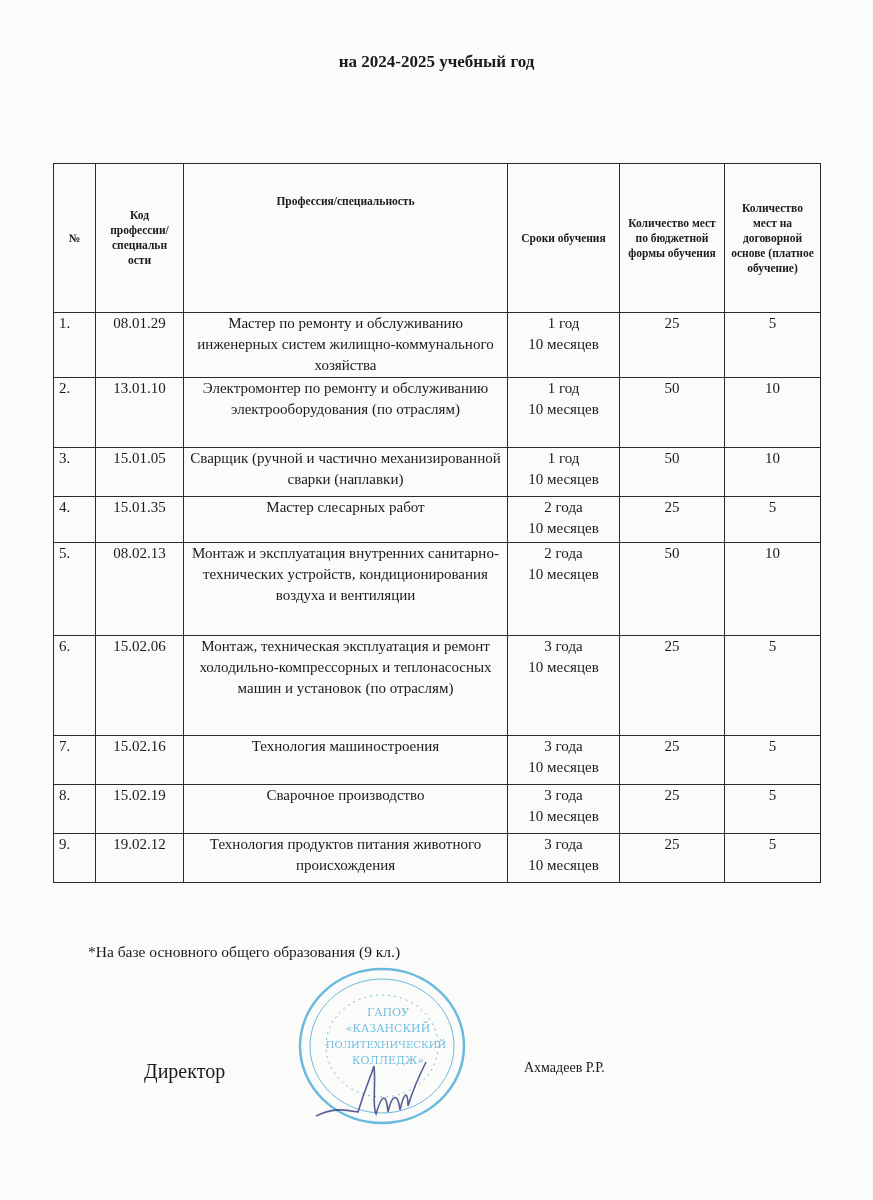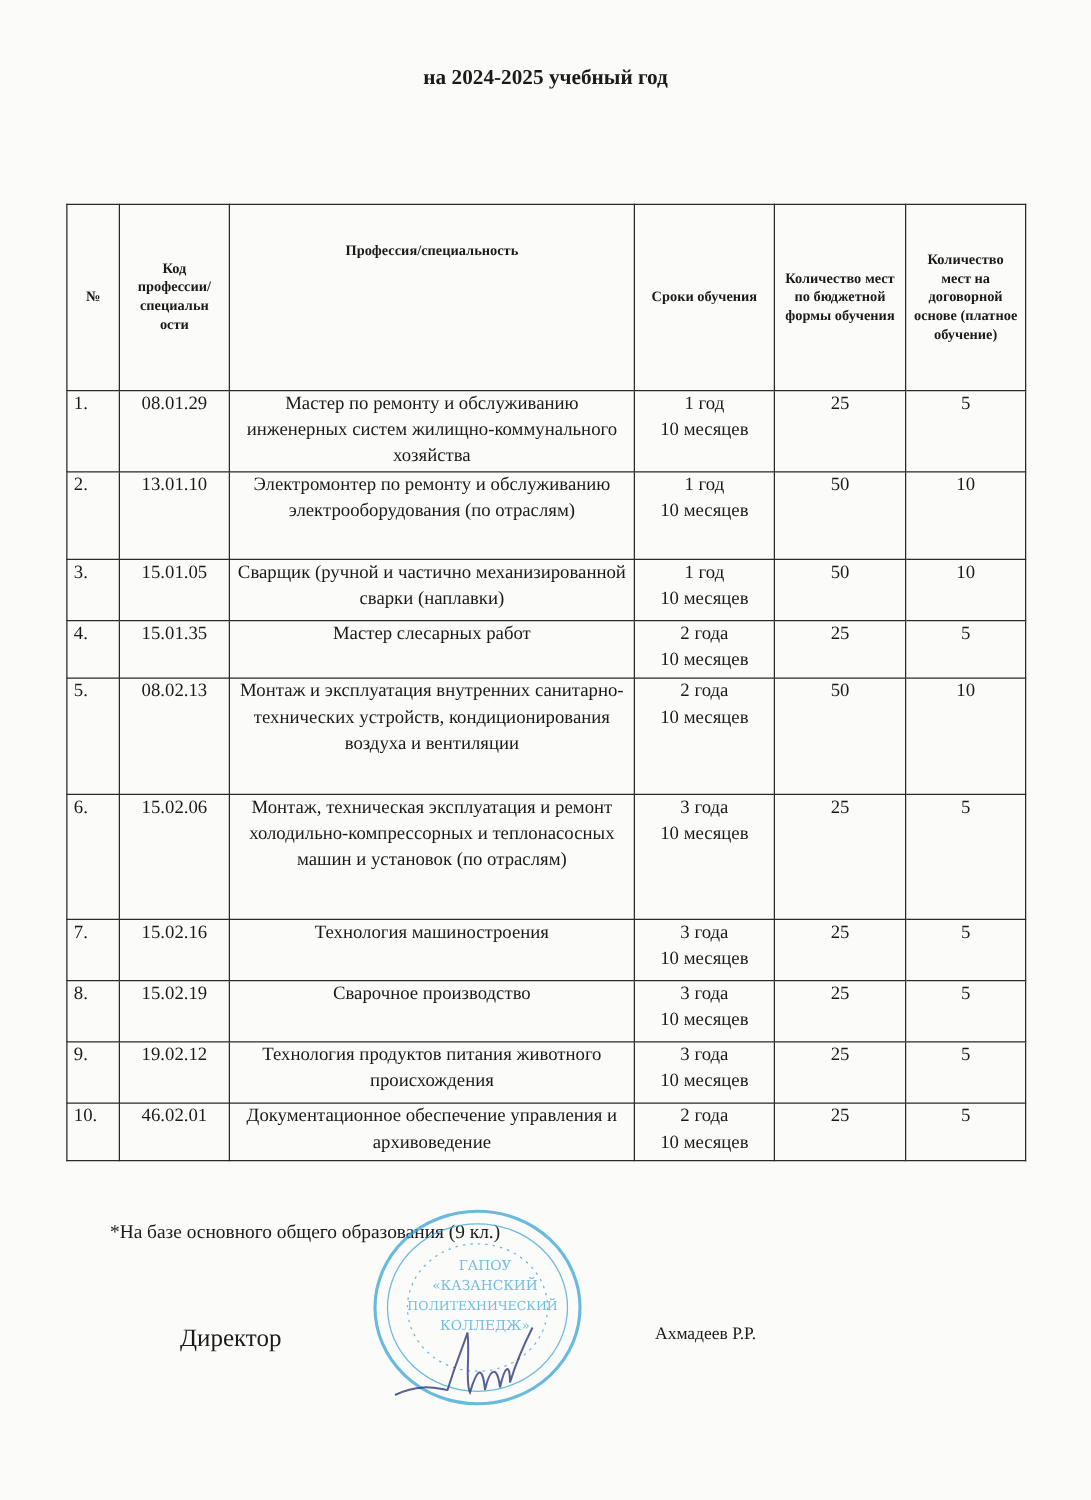--- a/index.html
+++ b/index.html
@@ -35,21 +35,21 @@
   }
   table.admission th.th-code { vertical-align: middle; }
   table.admission th.th-profession { vertical-align: top; padding-top: 30px; }
   td.num { padding-left: 5px; }
   td.code { text-align: center; }
   td.name { text-align: center; }
   td.term, td.budget, td.paid { text-align: center; }
   td.num, td.code, td.name, td.term, td.budget, td.paid { padding-top: 1px; }
   tr.total td { font-weight: bold; text-align: center; height: 22px; }
   tr.total td.total-label { text-align: right; padding-right: 8px; }
-  .footnote { position: absolute; top: 977px; left: 88px; font-size: 15.5px; }
+  .footnote { position: absolute; top: 943px; left: 88px; font-size: 15.5px; }
   .director { position: absolute; top: 1060px; left: 144px; font-size: 20px; }
   .director-name { position: absolute; top: 1060px; left: 524px; font-size: 14px; }
   .stamp {
     position: absolute; left: 296px; top: 966px; width: 172px; height: 160px;
   }
 </style>
 </head>
 <body>
 
 <div class="title-block">
@@ -141,28 +141,20 @@
       <td class="paid">5</td>
     </tr>
     <tr style="height:49px">
       <td class="num">9.</td>
       <td class="code">19.02.12</td>
       <td class="name">Технология продуктов питания животного происхождения</td>
       <td class="term"><span>3 года</span><br><span>10 месяцев</span></td>
       <td class="budget">25</td>
       <td class="paid">5</td>
     </tr>
-    <tr style="height:46px">
-      <td class="num">10.</td>
-      <td class="code">46.02.01</td>
-      <td class="name">Документационное обеспечение управления и архивоведение</td>
-      <td class="term"><span>2 года</span><br><span>10 месяцев</span></td>
-      <td class="budget">25</td>
-      <td class="paid">5</td>
-    </tr>
   </tbody>
 </table>
 
 <div class="footnote">*На базе основного общего образования (9 кл.)</div>
 
 <svg class="stamp" viewBox="0 0 172 160">
   <g fill="none" stroke="#3aa3d6" opacity="0.75">
     <ellipse cx="86" cy="80" rx="82" ry="77" stroke-width="2.5"></ellipse>
     <ellipse cx="86" cy="80" rx="72" ry="67" stroke-width="1"></ellipse>
     <ellipse cx="86" cy="80" rx="56" ry="51" stroke-width="1" stroke-dasharray="2 4"></ellipse>

